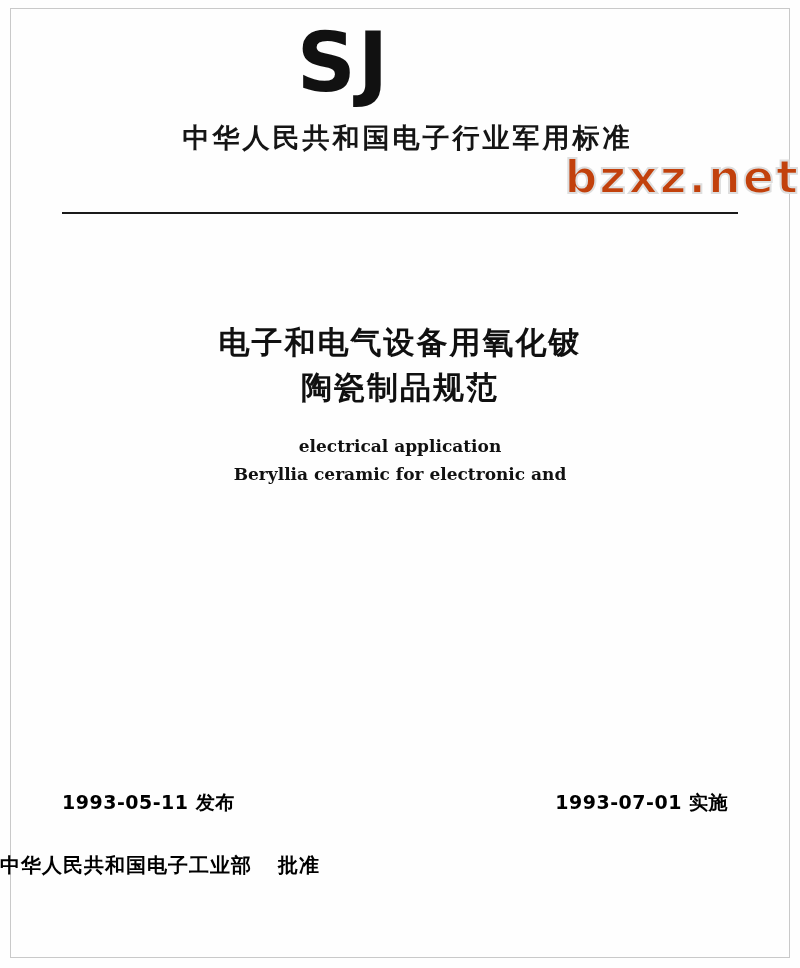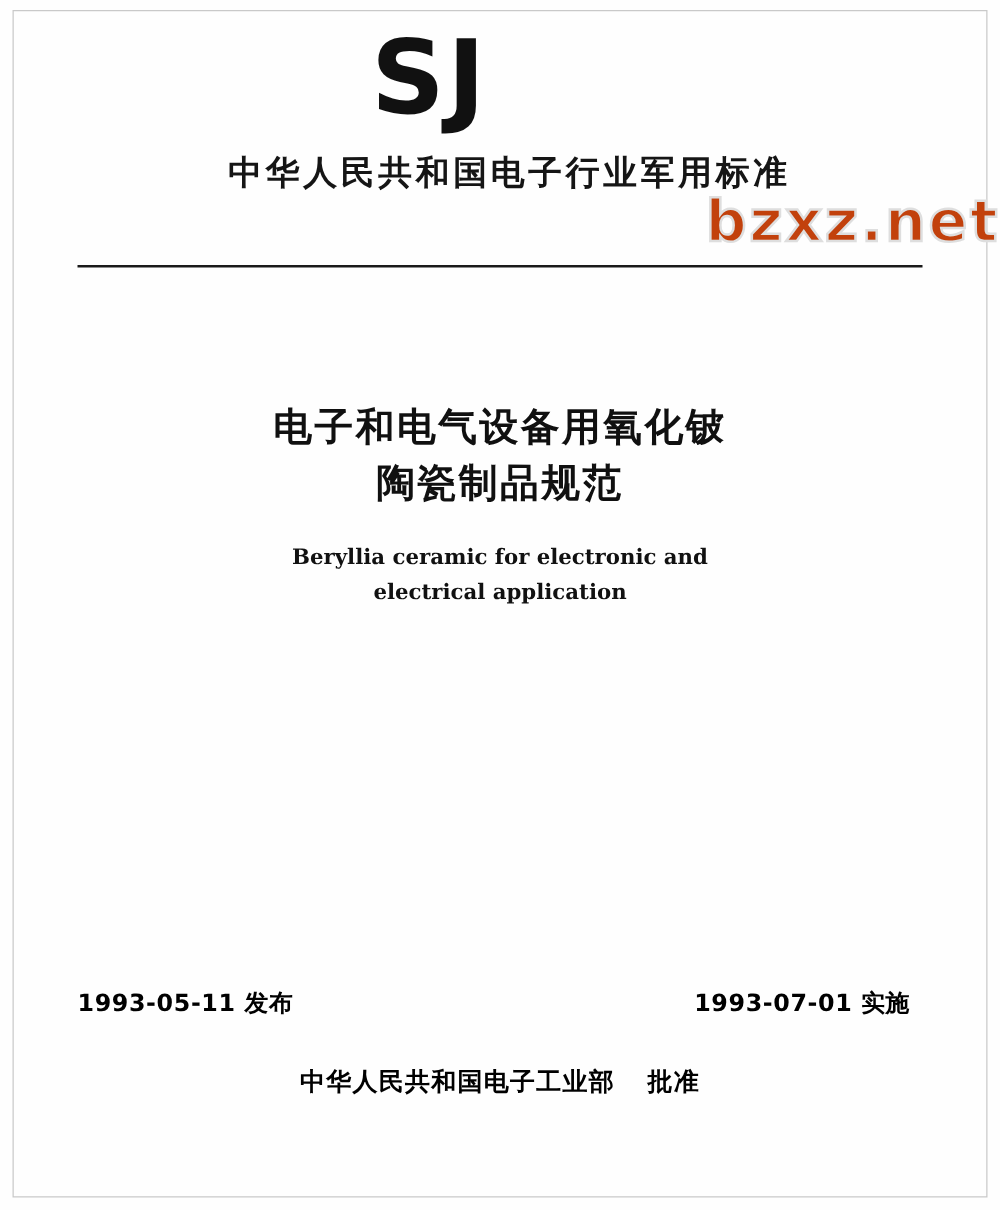--- a/index.html
+++ b/index.html
@@ -164,21 +164,20 @@
     top: 0;
     font-family: "DejaVu Sans", sans-serif;
     font-weight: bold;
     font-size: 19px;
     letter-spacing: 0.5px;
   }
   .issuer {
     position: absolute;
     left: 0; right: 0;
     top: 852px;
-    text-align: center;
     font-family: "DejaVu Sans", sans-serif;
     font-weight: bold;
     font-size: 20px;
     letter-spacing: 1px;
   }
   .issuer .approve {
     margin-left: 26px;
     letter-spacing: 1px;
   }
 </style>
@@ -195,22 +194,22 @@
 
   <div class="header-cn">中华人民共和国电子行业军用标准</div>
 
 
   <div class="rule"></div>
 
   <div class="title-block">
     <div class="title-cn-1">电子和电气设备用氧化铍</div>
     <div class="title-cn-2">陶瓷制品规范</div>
     <div class="title-en">
+      <div>electrical application</div>
       <div>Beryllia ceramic for electronic and</div>
-      <div>electrical application</div>
     </div>
   </div>
 
   <div class="footer-dates">
     <span class="date-left">1993-05-11 发布</span>
     <span class="date-right">1993-07-01 实施</span>
   </div>
 
   <div class="issuer">
     <span>中华人民共和国电子工业部</span><span class="approve">批准</span>

